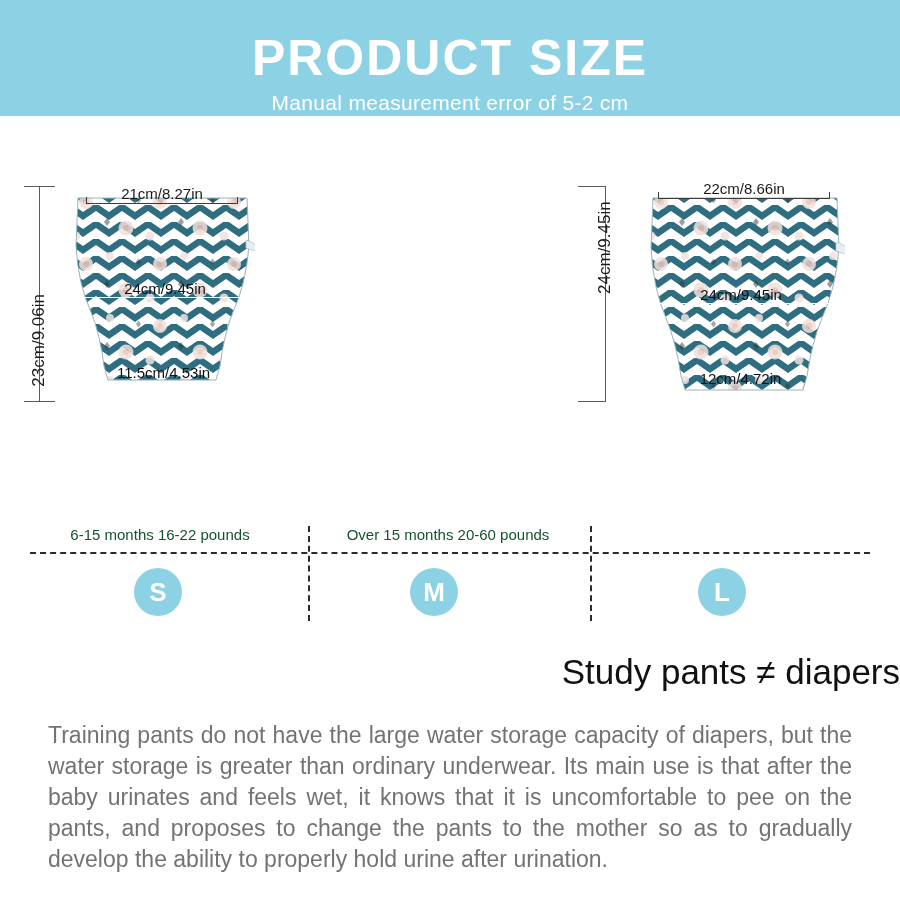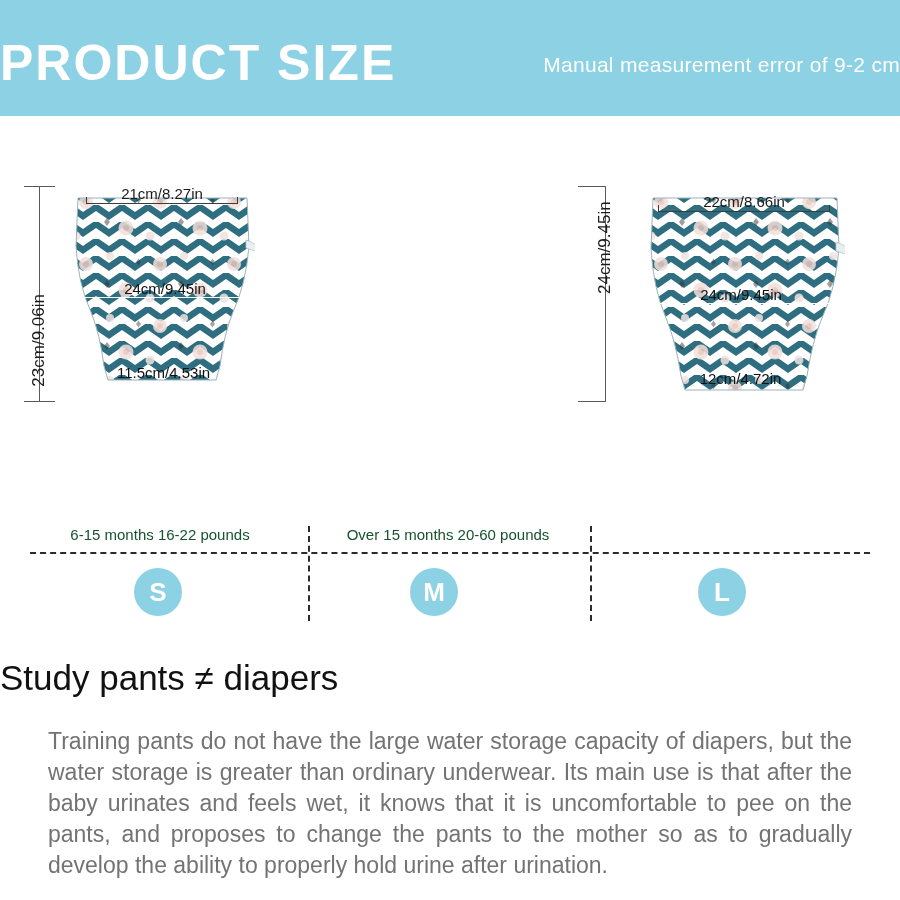--- a/index.html
+++ b/index.html
@@ -15,23 +15,23 @@
     overflow: hidden;
     position: relative;
   }
 
   
   .header {
     width: 900px;
     height: 116px;
     background: #8cd2e4;
     display: flex;
-    flex-direction: row;
+    flex-direction: column;
     align-items: center;
-    justify-content: space-between;
+    justify-content: flex-end;
     box-sizing: border-box;
     padding-top: 10px;
   }
   .header-title {
     color: #ffffff;
     font-size: 50px;
     line-height: 56px;
     font-weight: bold;
     letter-spacing: 2px;
     font-family: "Liberation Sans", sans-serif;
@@ -144,21 +144,21 @@
     position: absolute;
     bottom: 2px;
     left: 0;
     right: 0;
     text-align: center;
     font-size: 15px;
     color: #1a1a1a;
     white-space: nowrap;
   }
   .td-s { left: 86px;  width: 152px; top: 8px; }
-  .td-m { left: 358px; width: 172px; top: 16px; }
+  .td-m { left: 358px; width: 172px; top: 3px; }
 
   
   .middim {
     position: absolute;
     height: 20px;
   }
   .middim .mline {
     position: absolute;
     bottom: 0;
     left: 0;
@@ -246,46 +246,45 @@
     align-items: center;
     justify-content: center;
   }
   .bg-s { left: 134px; }
   .bg-m { left: 410px; }
   .bg-l { left: 698px; }
 
   
   .headline {
     width: 900px;
-    text-align: left;
+    text-align: right;
     font-size: 35px;
     line-height: 44px;
     color: #111111;
-    margin-top: 6px;
     font-weight: normal;
   }
 
   
   .para {
     margin: 26px 48px 0 48px;
     width: 804px;
     font-size: 23px;
     line-height: 31px;
     color: #737373;
     text-align: justify;
     text-justify: inter-word;
     font-weight: normal;
   }
 </style>
 </head>
 <body>
 
 <div class="header">
   <div class="header-title">PRODUCT SIZE</div>
-  <div class="header-sub">Manual measurement error of 9-2 cm</div>
+  <div class="header-sub">Manual measurement error of 5-2 cm</div>
 </div>
 
 <div class="panels">
 
   <svg width="0" height="0" style="position:absolute">
     <defs>
       <pattern id="chev" width="26" height="17" patternUnits="userSpaceOnUse">
         <rect width="26" height="17" fill="#ffffff"></rect>
         <path d="M -13 11 L 0 2 L 13 11 L 26 2 L 39 11" fill="none" stroke="#2e6e80" stroke-width="6.5"></path>
       </pattern>

